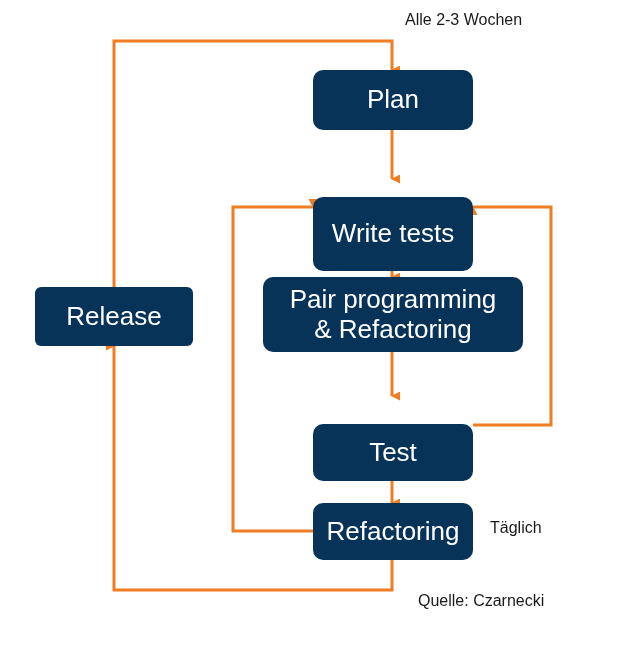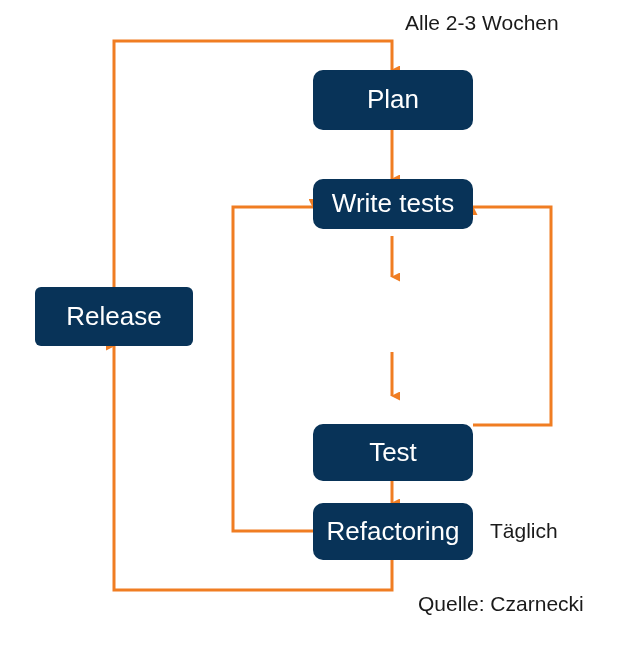--- a/index.html
+++ b/index.html
@@ -37,21 +37,21 @@
     font-size: 26px;
     line-height: 1.14;
     font-family: "Liberation Sans", sans-serif;
     letter-spacing: 0px;
     z-index: 2;
     white-space: pre-line;
   }
   .caption {
     position: absolute;
     color: #1a1a1a;
-    font-size: 21px;
+    font-size: 16px;
     font-family: "Liberation Sans", sans-serif;
     white-space: nowrap;
     z-index: 3;
   }
 </style>
 </head>
 <body>
 
 <div id="canvas">
 
@@ -86,22 +86,24 @@
       <path d="M473,425 L551,425 L551,207 L473,207" marker-end="url(#ah-left)"></path>
 
       <path d="M313,531 L233,531 L233,207 L313,207" marker-end="url(#ah-right)"></path>
 
       <path d="M392,560 L392,590 L114,590 L114,346" marker-end="url(#ah-up)"></path>
     </g>
   </svg>
 
   <div class="node" style="left:313px; top:70px; width:160px; height:60px;">Plan</div>
 
-  <div class="node" style="left:313px; top:179px; width:160px; height:50px;">Write tests</div>
+  <div class="node" style="left:313px; top:197px; width:160px; height:74px;">Write tests</div>
 
+  <div class="node" style="left:263px; top:277px; width:260px; height:75px;">Pair programming
+&amp; Refactoring</div>
 
   <div class="node" style="left:313px; top:396px; width:160px; height:57px;margin-top:28px;">Test</div>
 
   <div class="node" style="left:313px; top:503px; width:160px; height:57px;">Refactoring</div>
 
   <div class="node" style="left:35px; top:287px; width:158px; height:59px;border-radius:6px;">Release</div>
 
   <div class="caption" style="left:405px; top:11px;">Alle 2-3 Wochen</div>
 
   <div class="caption" style="left:490px; top:519px;">Täglich</div>

